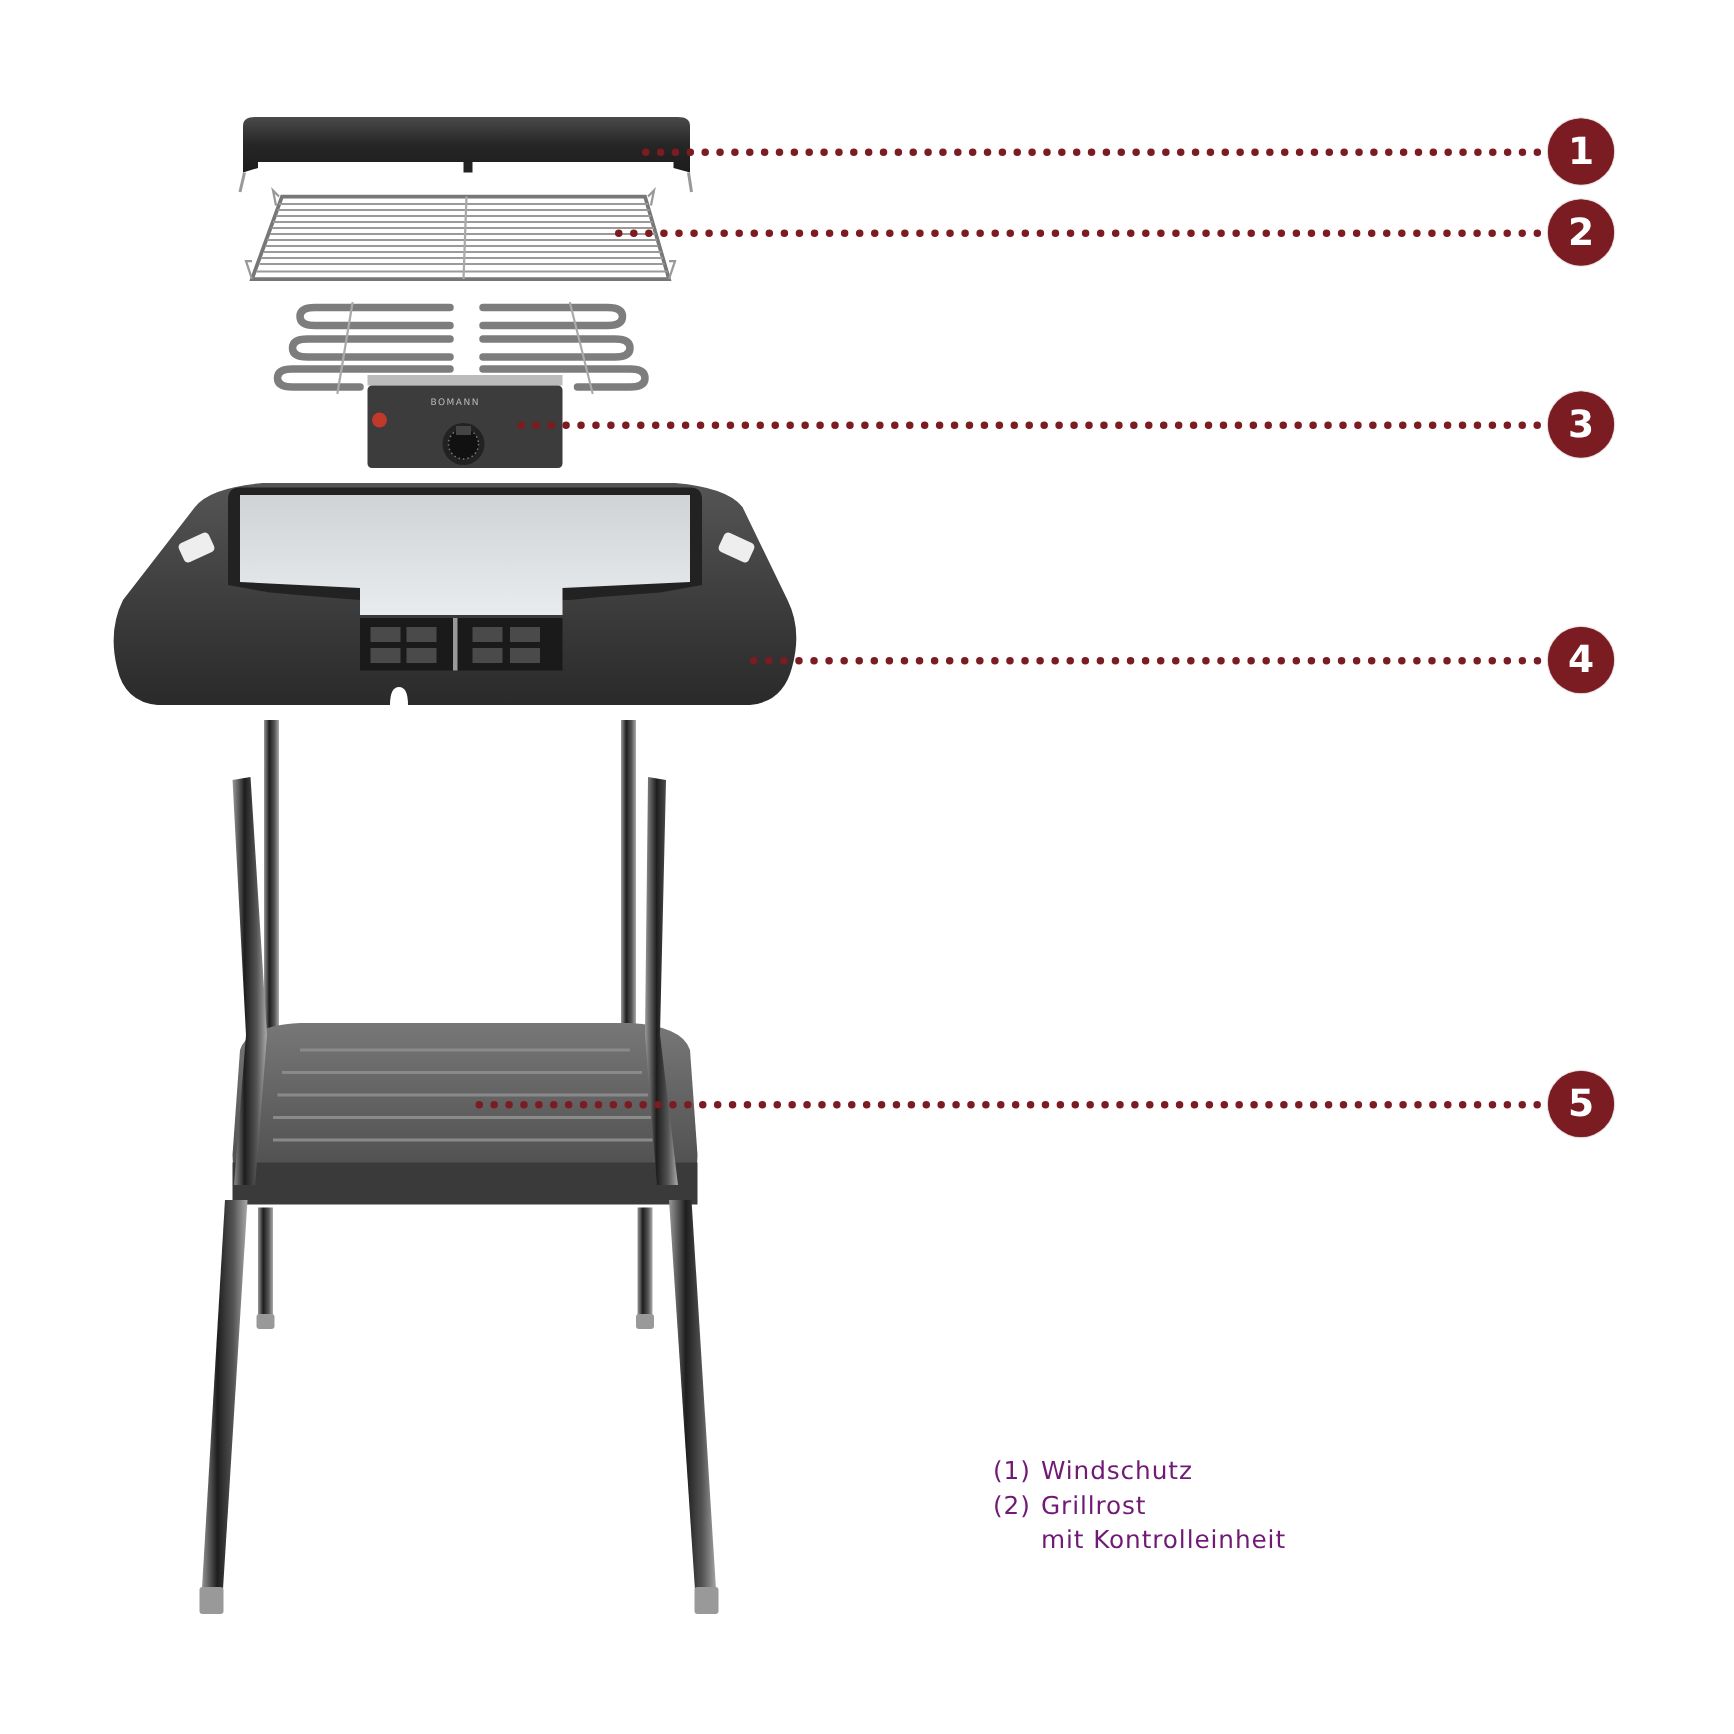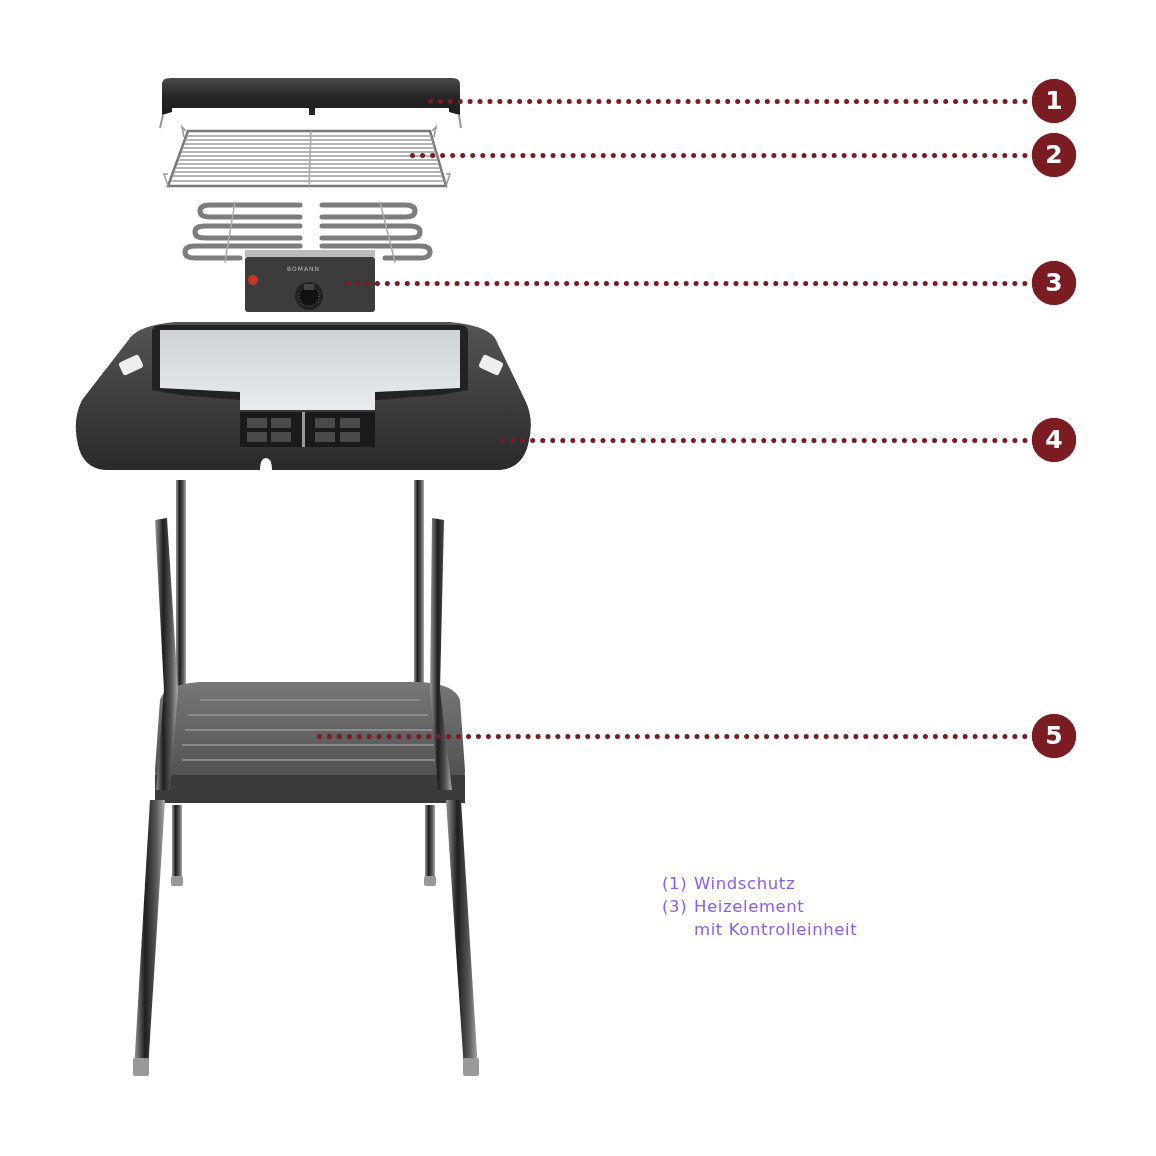--- a/index.html
+++ b/index.html
@@ -2,22 +2,22 @@
 <html><head>
 <meta charset="utf-8">
 <style>
   html,body{margin:0;padding:0;background:#ffffff;}
   body{width:1156px;height:1156px;position:relative;overflow:hidden;font-family:"DejaVu Sans","Liberation Sans",sans-serif;}
   svg{position:absolute;left:0;top:0;}
   .callout{position:absolute;width:44px;height:44px;border-radius:50%;background:#7a1c22;color:#fff;
     font-family:"DejaVu Sans",sans-serif;font-weight:bold;font-size:25px;line-height:44px;text-align:center;
     box-shadow:0 0 1px #5a1015;}
   .leader{position:absolute;height:0;border-top:5px dotted #7a1c22;}
-  .legend{position:absolute;left:662px;top:873px;font-family:"DejaVu Sans",sans-serif;font-size:16.5px;
-    line-height:22.8px;color:#8b5cf6;letter-spacing:0.6px;}
+  .legend{position:absolute;left:662px;top:970px;font-family:"DejaVu Sans",sans-serif;font-size:16.5px;
+    line-height:22.8px;color:#701a75;letter-spacing:0.6px;}
   .legend .row{white-space:nowrap;}
   .legend .num{display:inline-block;width:32px;}
   .legend .cont{padding-left:32px;text-align:right;}
   .brand{position:absolute;left:287px;top:265px;font-size:6px;color:#bbb;letter-spacing:1px;font-family:"DejaVu Sans",sans-serif;}
 </style>
 </head>
 <body>
 
 <svg width="1156" height="1156" viewBox="0 0 1156 1156">
   <defs>
@@ -156,15 +156,15 @@
 <div class="leader" style="left:317px;top:734px;width:711px;"></div>
 
 <div class="callout" style="left:1032px;top:79px;"><span>1</span></div>
 <div class="callout" style="left:1032px;top:133px;"><span>2</span></div>
 <div class="callout" style="left:1032px;top:261px;"><span>3</span></div>
 <div class="callout" style="left:1032px;top:418px;"><span>4</span></div>
 <div class="callout" style="left:1032px;top:714px;"><span>5</span></div>
 
 <div class="legend">
   <div class="row"><span class="num">(1)</span><span>Windschutz</span></div>
-  <div class="row"><span class="num">(3)</span><span>Heizelement</span></div>
+  <div class="row"><span class="num">(2)</span><span>Grillrost</span></div>
   <div class="row cont">mit Kontrolleinheit</div>
 </div>
 
 </body></html>

